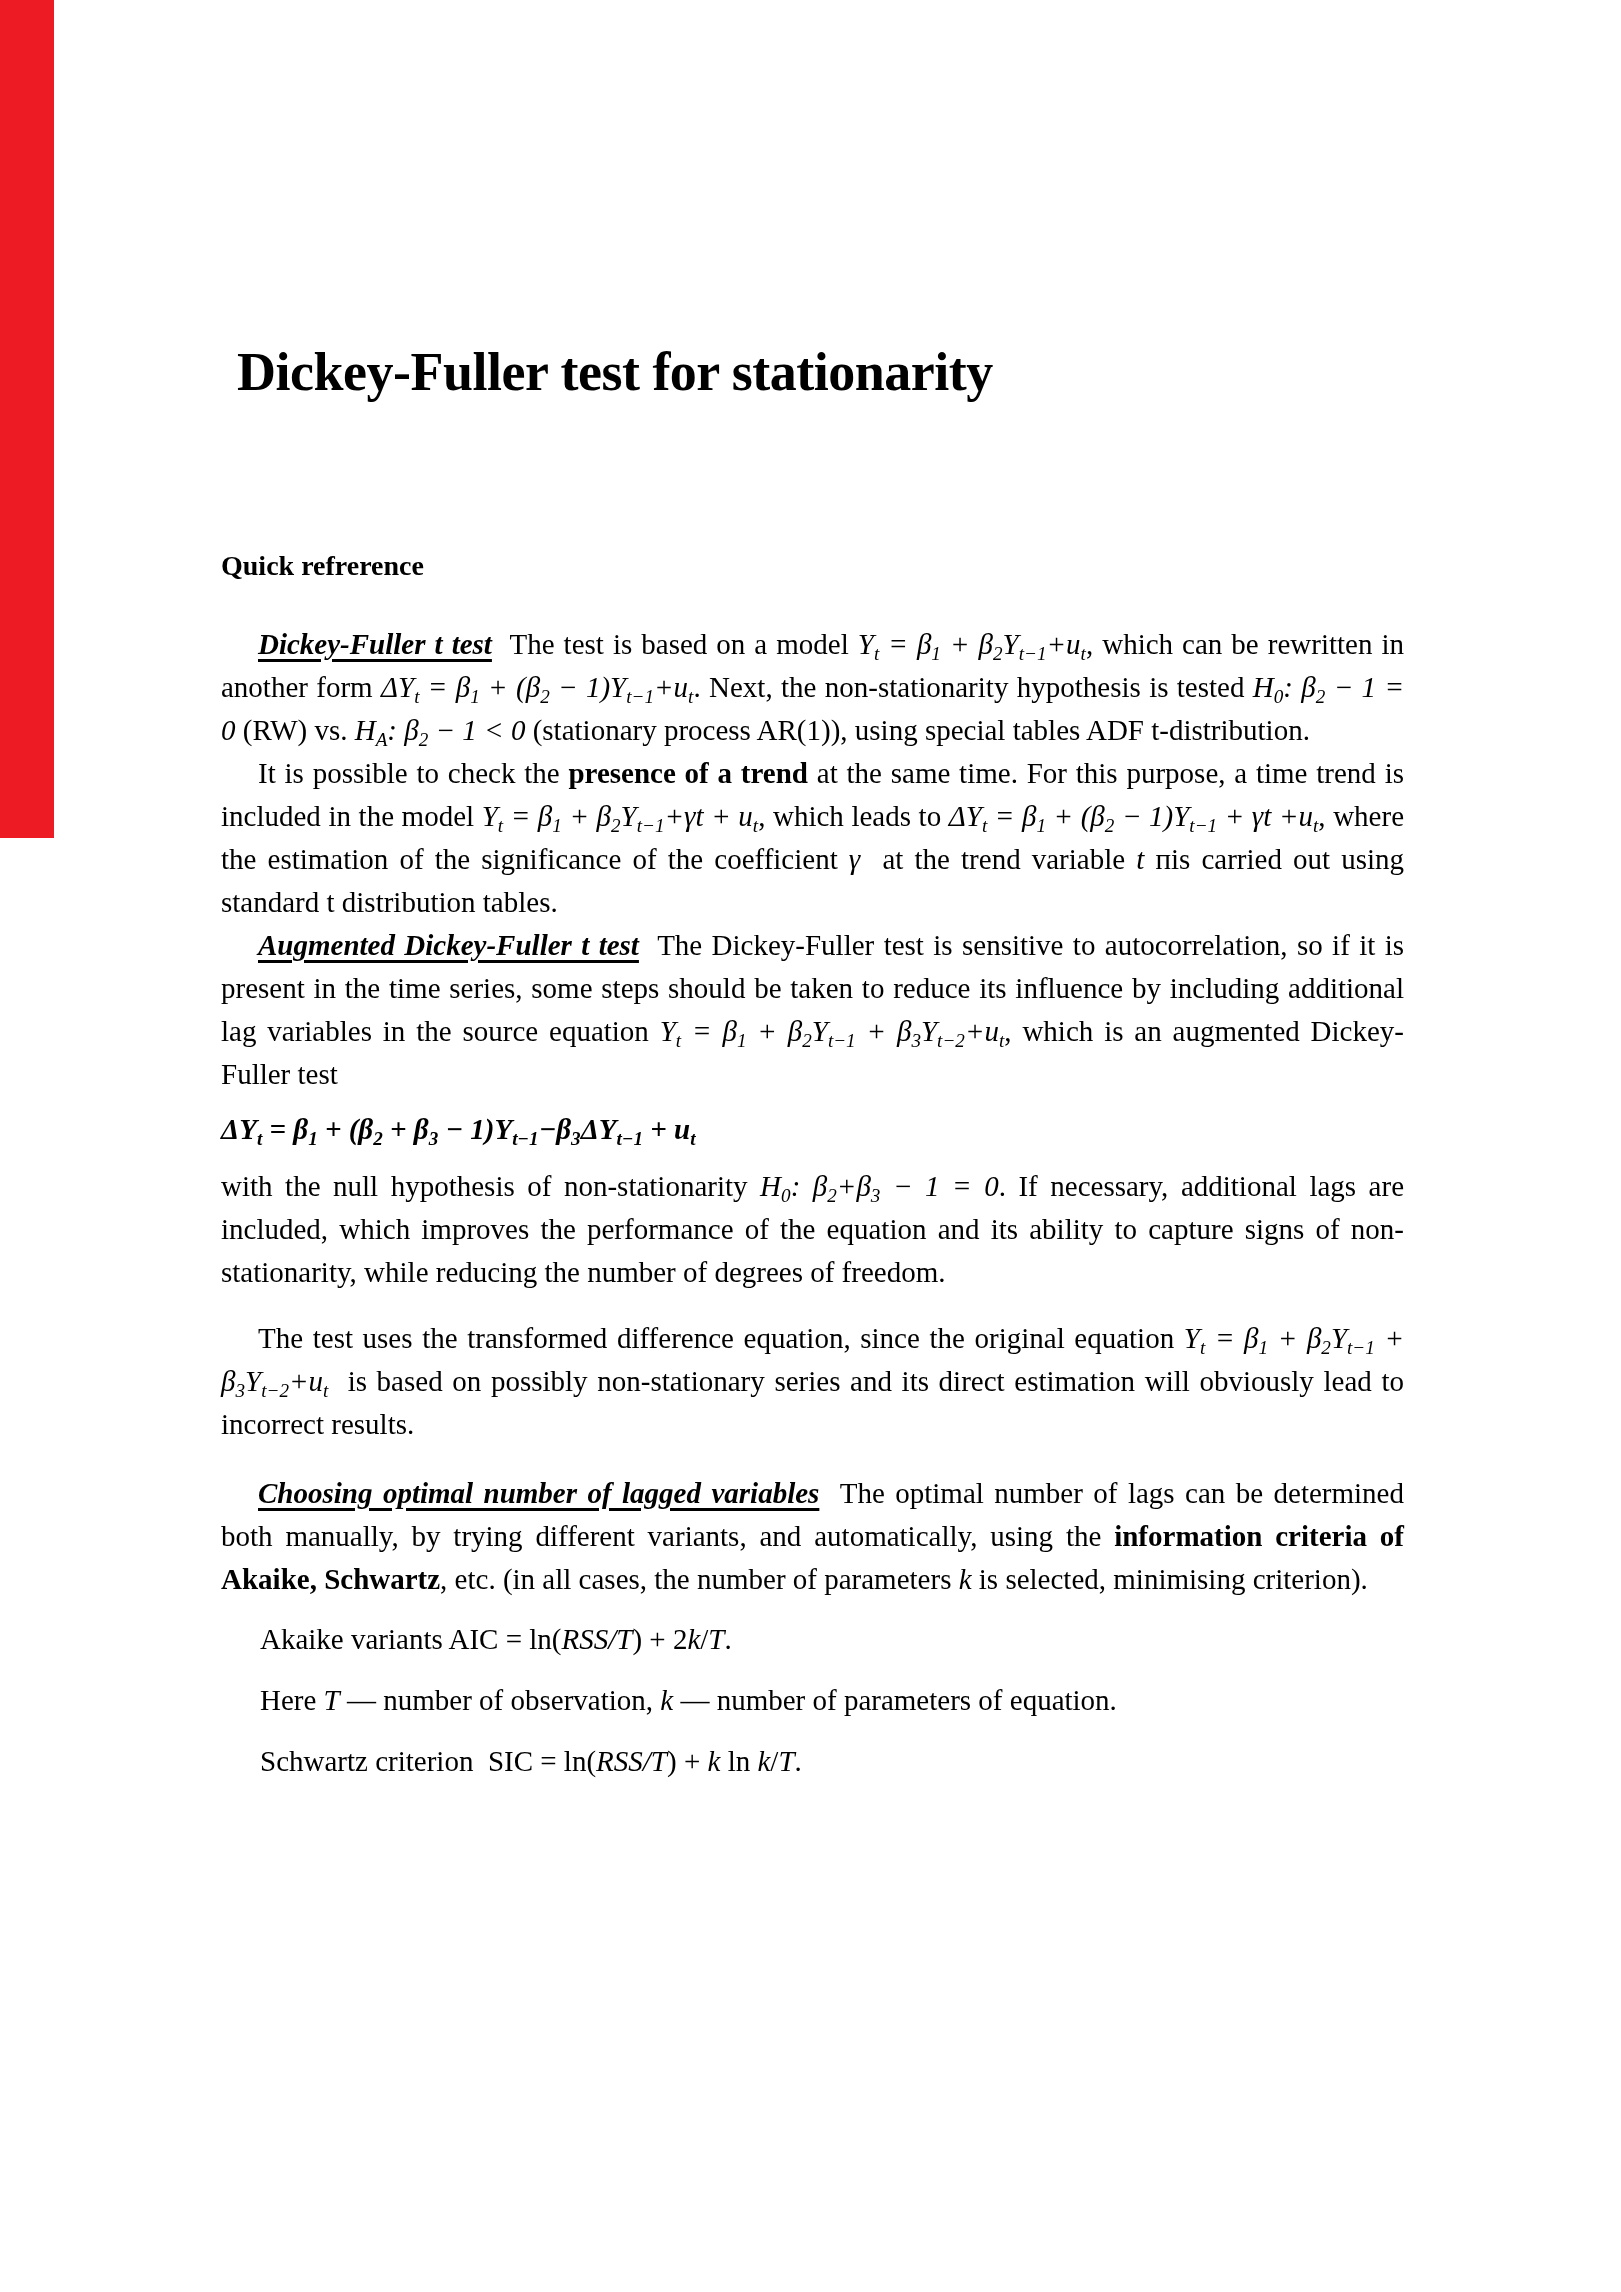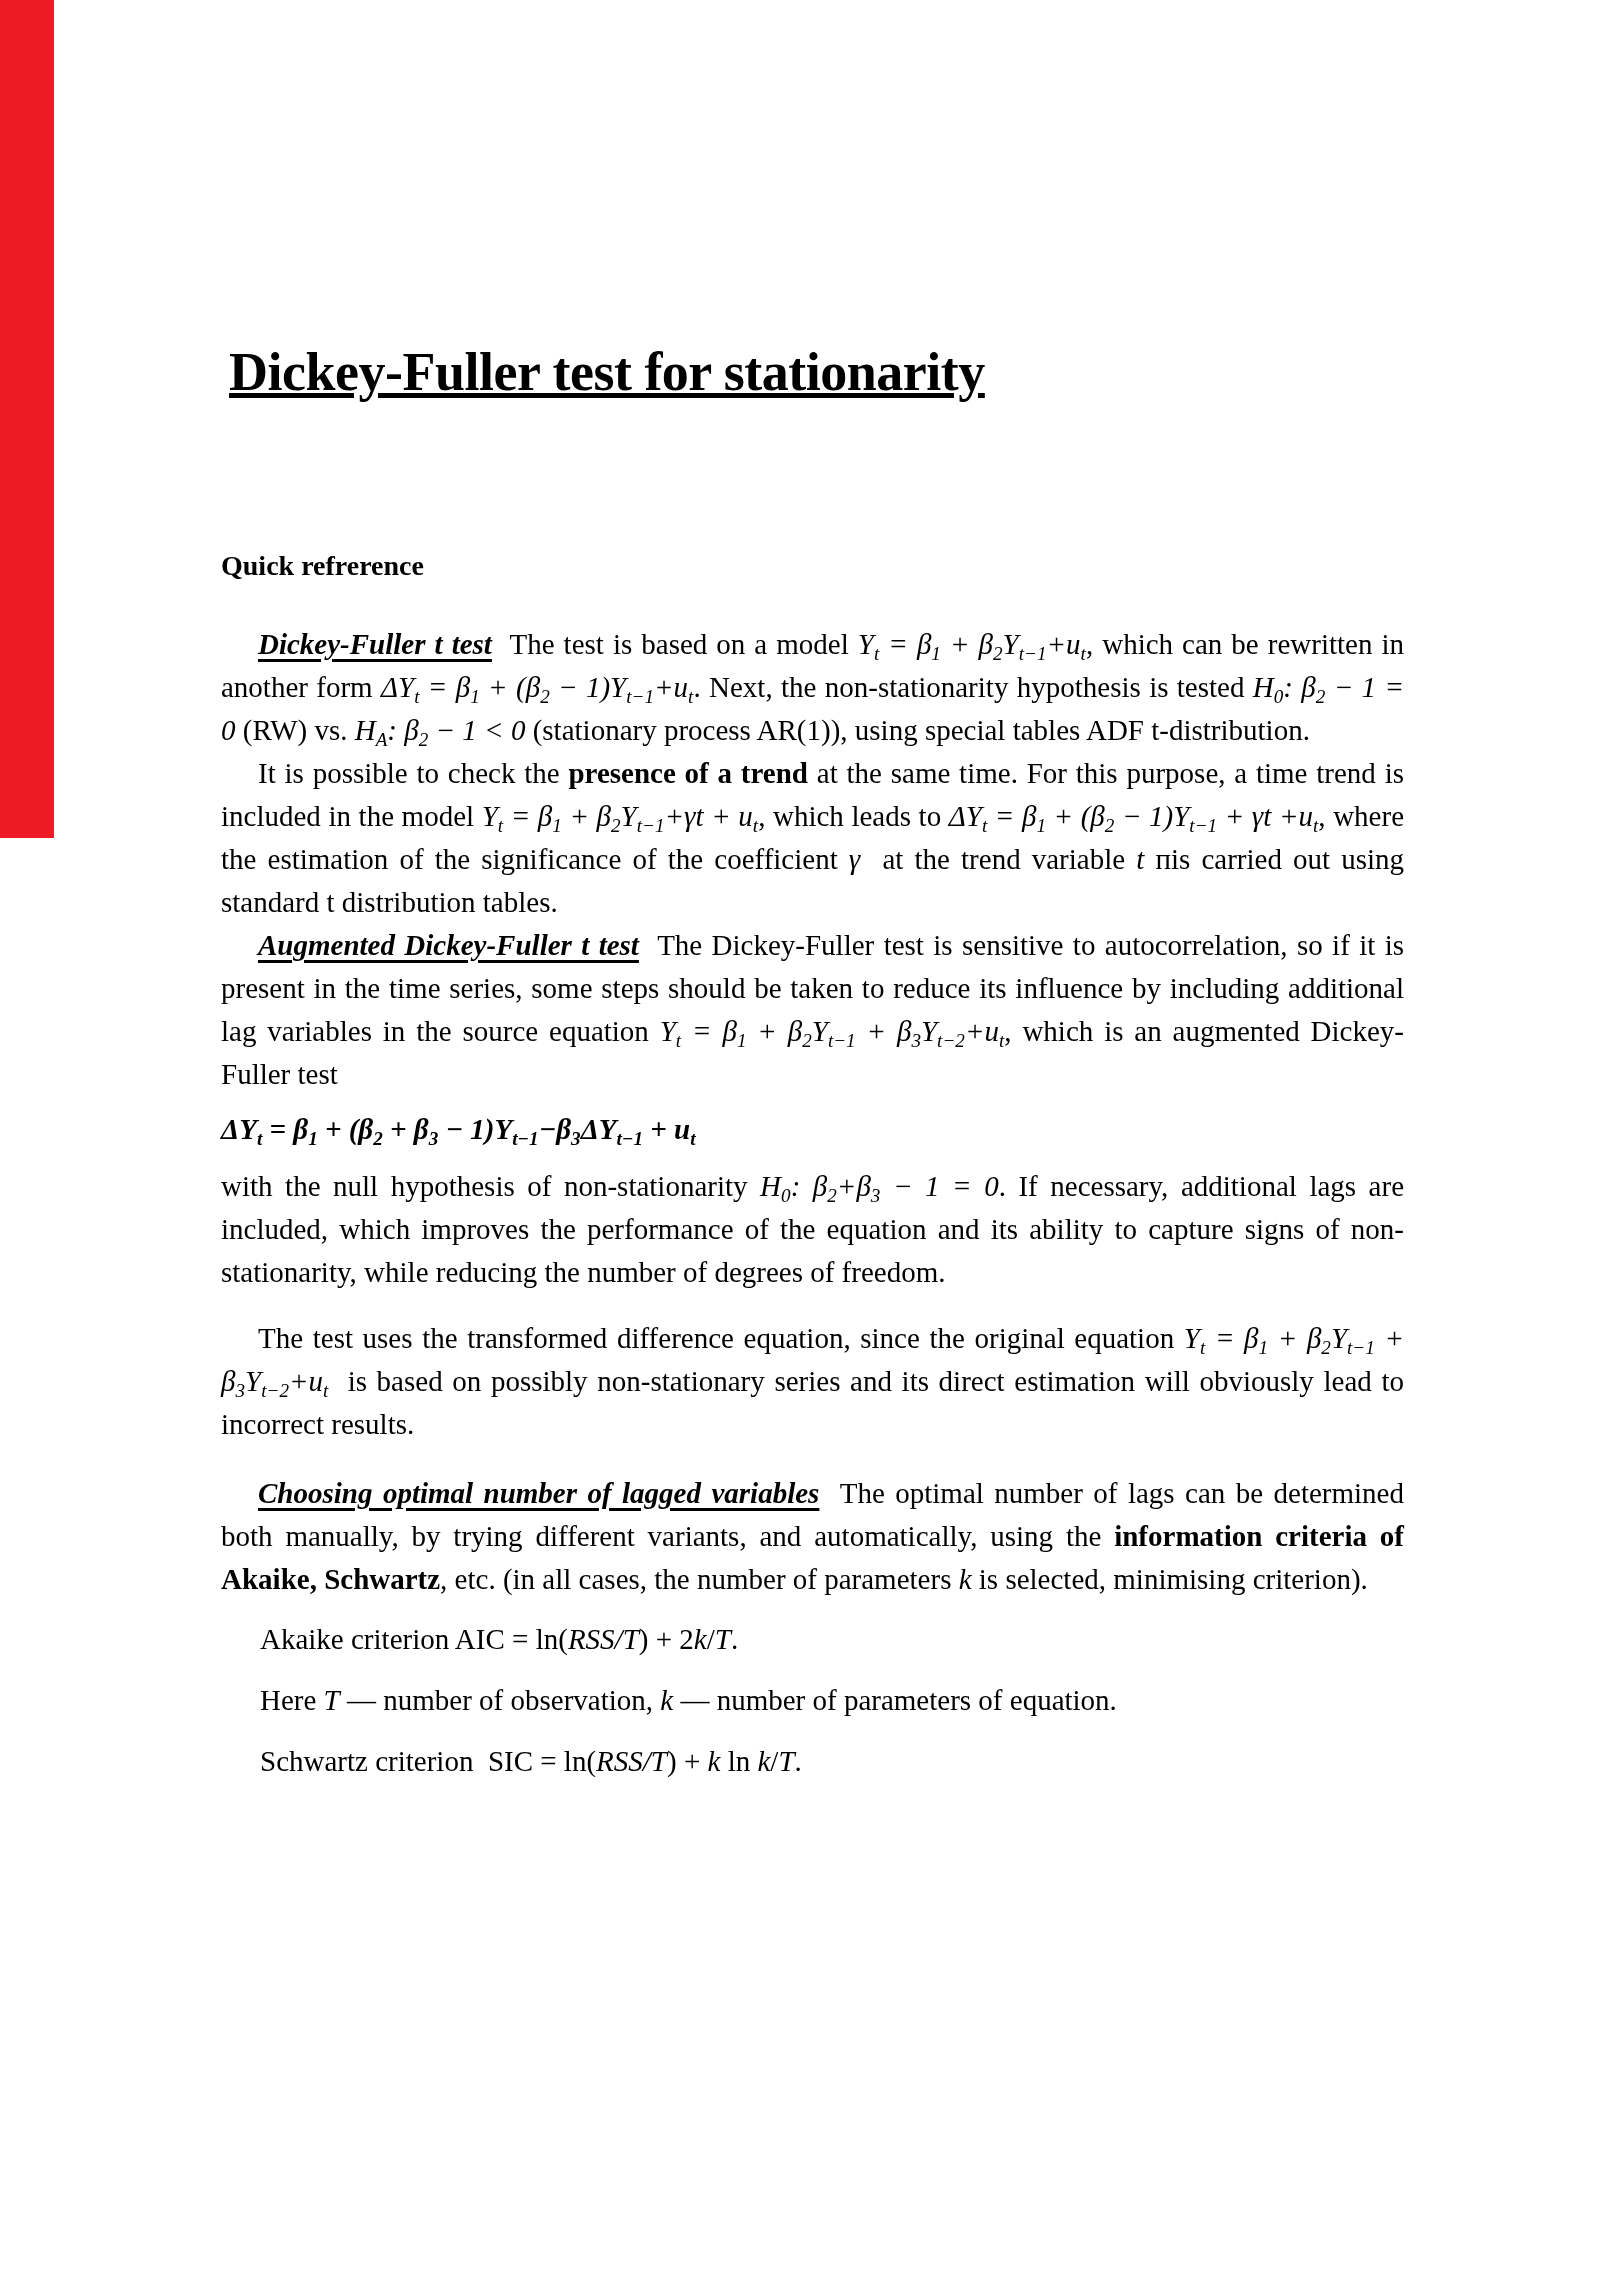--- a/index.html
+++ b/index.html
@@ -14,25 +14,24 @@
   .redbar{
     position:absolute;left:0;top:0;
     width:54px;height:838px;
     background:#ed1c24;
   }
   .content{
     position:absolute;left:221px;top:0;
     width:1183px;
   }
   h1.title{
-    margin:341px 0 0 8px;
+    margin:341px 0 0 16px;
     font-size:54px;line-height:1.15;
     font-weight:bold;
     letter-spacing:-0.5px;
-    text-decoration:underline;
   }
   h2.section{
     margin:147px 0 0 0;
     font-size:28px;line-height:1.15;
     font-weight:bold;
   }
   p.body{
     margin:0;
     font-size:29px;line-height:43px;
     text-align:justify;
@@ -73,18 +72,18 @@
   <div class="content">
     <h1 class="title">Dickey-Fuller test for stationarity</h1>
     <h2 class="section">Quick refrerence</h2>
     <p class="body first"><span class="bu">Dickey-Fuller t test</span><span>&nbsp; The test is based on a model </span><span class="it">Y</span><sub class="it">t</sub><span class="it"> = β</span><sub class="it">1</sub><span class="it"> + β</span><sub class="it">2</sub><span class="it">Y</span><sub class="it">t−1</sub><span class="it">+u</span><sub class="it">t</sub><span>, which can be rewritten in another form </span><span class="it">ΔY</span><sub class="it">t</sub><span class="it"> = β</span><sub class="it">1</sub><span class="it"> + (β</span><sub class="it">2</sub><span class="it"> − 1)Y</span><sub class="it">t−1</sub><span class="it">+u</span><sub class="it">t</sub><span>. Next, the non-stationarity hypothesis is tested </span><span class="it">H</span><sub class="it">0</sub><span class="it">: β</span><sub class="it">2</sub><span class="it"> − 1 = 0</span><span> (RW) vs. </span><span class="it">H</span><sub class="it">A</sub><span class="it">: β</span><sub class="it">2</sub><span class="it"> − 1 &lt; 0</span><span> (stationary process AR(1)), using special tables ADF t-distribution.</span></p>
     <p class="body"><span>It is possible to check the </span><span class="bd">presence of a trend</span><span> at the same time. For this purpose, a time trend is included in the model </span><span class="it">Y</span><sub class="it">t</sub><span class="it"> = β</span><sub class="it">1</sub><span class="it"> + β</span><sub class="it">2</sub><span class="it">Y</span><sub class="it">t−1</sub><span class="it">+γt + u</span><sub class="it">t</sub><span>, which leads to </span><span class="it">ΔY</span><sub class="it">t</sub><span class="it"> = β</span><sub class="it">1</sub><span class="it"> + (β</span><sub class="it">2</sub><span class="it"> − 1)Y</span><sub class="it">t−1</sub><span class="it"> + γt +u</span><sub class="it">t</sub><span>, where the estimation of the significance of the coefficient </span><span class="it">γ</span><span>&nbsp; at the trend variable </span><span class="it">t</span><span> пis carried out using standard t distribution tables.</span></p>
     <p class="body"><span class="bu">Augmented Dickey-Fuller t test</span><span>&nbsp; The Dickey-Fuller test is sensitive to au­tocorrelation, so if it is present in the time series, some steps should be taken to reduce its influence by including additional lag variables in the source equation </span><span class="it">Y</span><sub class="it">t</sub><span class="it"> = β</span><sub class="it">1</sub><span class="it"> + β</span><sub class="it">2</sub><span class="it">Y</span><sub class="it">t−1</sub><span class="it"> + β</span><sub class="it">3</sub><span class="it">Y</span><sub class="it">t−2</sub><span class="it">+u</span><sub class="it">t</sub><span>, which is an augmented Dickey-Fuller test</span></p>
     <p class="body eq"><span class="it">ΔY</span><sub class="it">t</sub><span class="it"> = β</span><sub class="it">1</sub><span class="it"> + (β</span><sub class="it">2</sub><span class="it"> + β</span><sub class="it">3</sub><span class="it"> − 1)Y</span><sub class="it">t−1</sub><span class="it">−β</span><sub class="it">3</sub><span class="it">ΔY</span><sub class="it">t−1</sub><span class="it"> + u</span><sub class="it">t</sub></p>
     <p class="body noind"><span>with the null hypothesis of non-stationarity </span><span class="it">H</span><sub class="it">0</sub><span class="it">: β</span><sub class="it">2</sub><span class="it">+β</span><sub class="it">3</sub><span class="it"> − 1 = 0</span><span>. If necessary, additional lags are included, which improves the performance of the equation and its ability to capture signs of non-stationarity, while reducing the number of degrees of freedom.</span></p>
     <p class="body sp"><span>The test uses the transformed difference equation, since the original equa­tion </span><span class="it">Y</span><sub class="it">t</sub><span class="it"> = β</span><sub class="it">1</sub><span class="it"> + β</span><sub class="it">2</sub><span class="it">Y</span><sub class="it">t−1</sub><span class="it"> + β</span><sub class="it">3</sub><span class="it">Y</span><sub class="it">t−2</sub><span class="it">+u</span><sub class="it">t</sub><span>&nbsp; is based on possibly non-stationary series and its direct estimation will obviously lead to incorrect results.</span></p>
     <p class="body bigsp"><span class="bu">Choosing optimal number of lagged variables</span><span>&nbsp; The optimal number of lags can be determined both manually, by trying different variants, and automatically, using the </span><span class="bd">information criteria of Akaike, Schwartz</span><span>, etc. (in all cases, the number of parameters </span><span class="it">k</span><span> is selected, minimising criterion).</span></p>
-    <p class="body crit"><span>Akaike criterion AIC = ln(</span><span class="it">RSS/T</span><span>) + 2</span><span class="it">k</span><span>/</span><span class="it">T</span><span>.</span></p>
+    <p class="body crit"><span>Akaike variants AIC = ln(</span><span class="it">RSS/T</span><span>) + 2</span><span class="it">k</span><span>/</span><span class="it">T</span><span>.</span></p>
     <p class="body crit"><span>Here </span><span class="it">T</span><span> — number of observation, </span><span class="it">k</span><span> — number of parameters of equation.</span></p>
     <p class="body crit"><span>Schwartz criterion&nbsp; SIC = ln(</span><span class="it">RSS/T</span><span>) + </span><span class="it">k</span><span> ln </span><span class="it">k</span><span>/</span><span class="it">T</span><span>.</span></p>
   </div>
 </div>
 
 
 </body></html>

